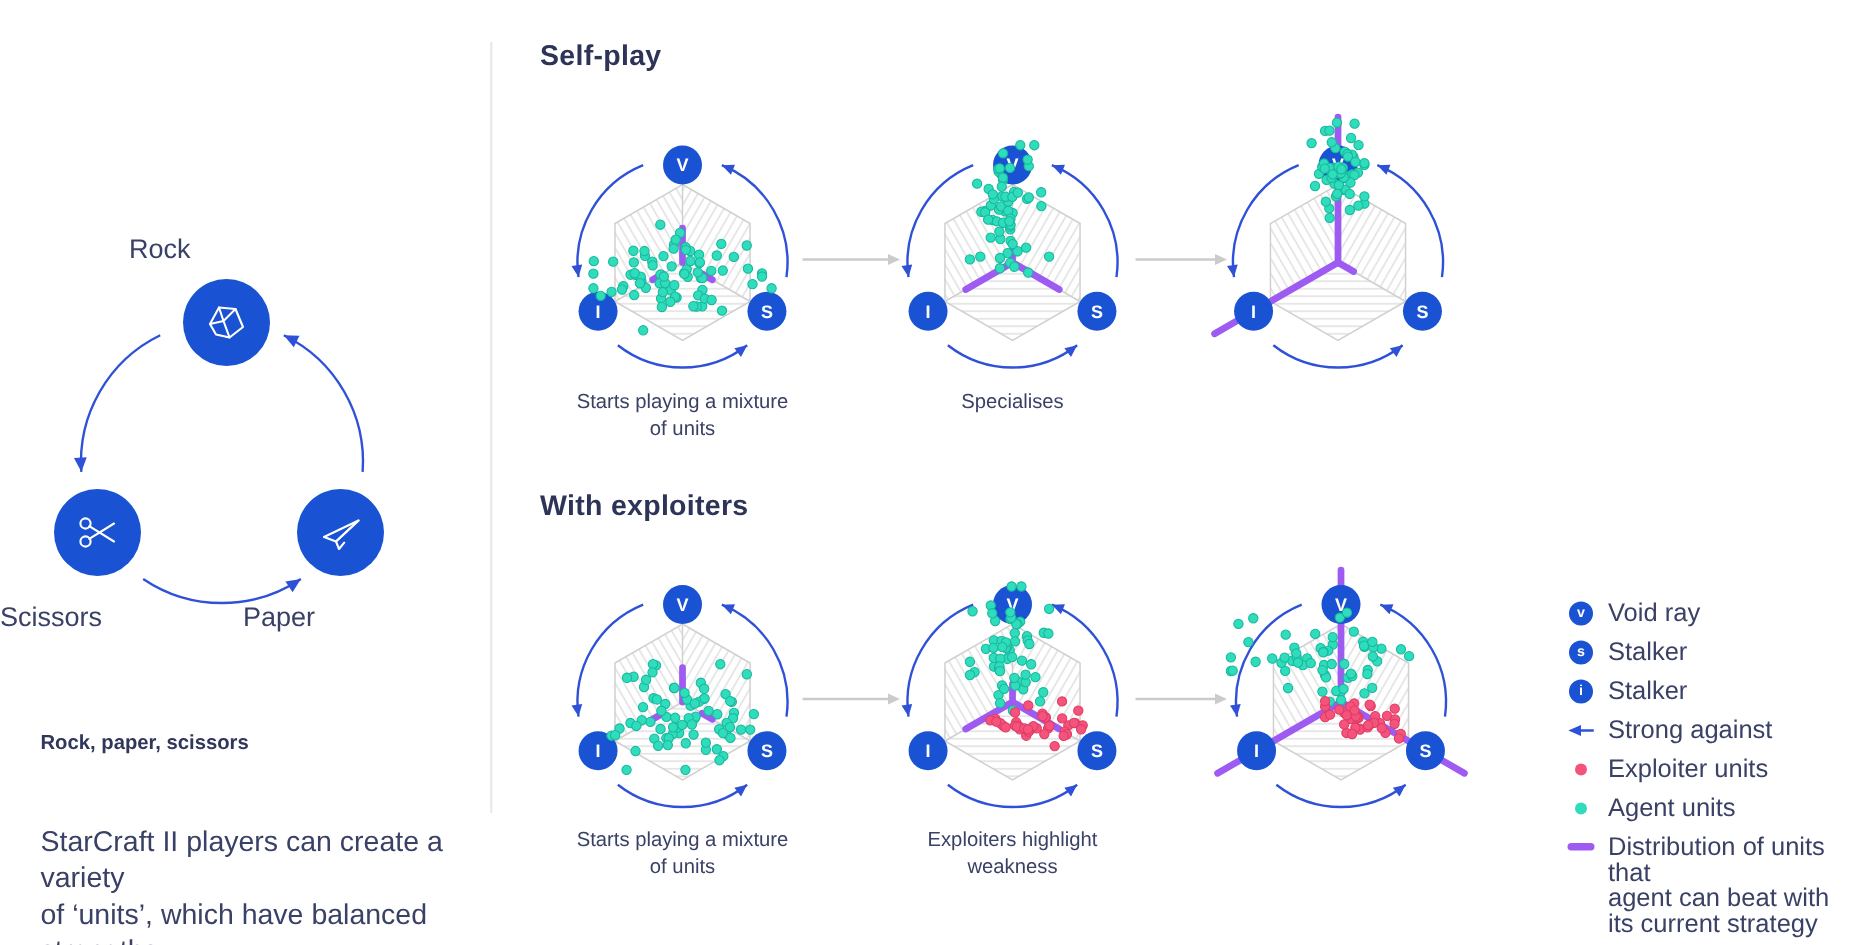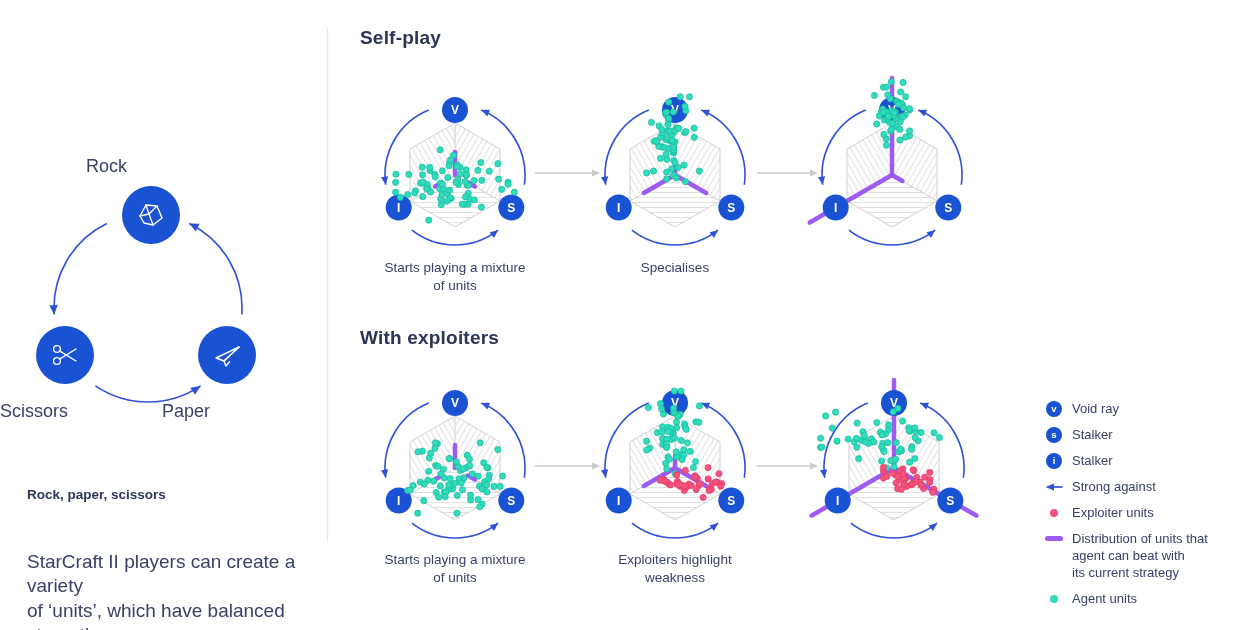--- a/index.html
+++ b/index.html
@@ -16,21 +16,21 @@
              line-height:1.28;color:#3a4166;white-space:pre-line;margin-top:33px;}
   #legend{position:absolute;left:1045px;top:400px;width:200px;}
   .legend-row{display:flex;align-items:center;margin-bottom:9px;}
   .legend-row.multiline{align-items:flex-start;}
   .legend-row.multiline .licon{margin-top:6px;}
   .licon{width:18px;flex:none;display:flex;justify-content:center;align-items:center;margin-right:9px;}
   .badge{width:16px;height:16px;border-radius:50%;color:#fff;font-size:9.5px;font-weight:700;
          display:flex;align-items:center;justify-content:center;}
   .dot{width:8px;height:8px;border-radius:50%;}
   .swatch{width:18px;height:5px;border-radius:2.5px;}
-  .legend-label{font-size:13px;line-height:17px;color:#3a4166;white-space:pre-line;}
+  .legend-label{font-size:17px;line-height:17px;color:#3a4166;white-space:pre-line;}
 </style>
 </head>
 <body>
 
 <div id="stage">
   <svg id="gfx" width="1250" height="630" viewBox="0 0 1250 630">
       <defs>
         <pattern id="hatchL" width="5" height="5" patternUnits="userSpaceOnUse" patternTransform="rotate(60)">
           <path d="M0,2.5 H5" stroke="#e0e0e0" stroke-width="1"></path>
         </pattern>
@@ -807,28 +807,28 @@
           </svg>
         </span>
         <span class="legend-label">Strong against</span>
       </div>
       <div class="legend-row">
         <span class="licon">
           <span class="dot" style="background: rgb(244, 84, 124);"></span>
         </span>
         <span class="legend-label">Exploiter units</span>
       </div>
+      <div class="legend-row">
+        <span class="licon">
+          <span class="dot" style="background: rgb(47, 220, 188);"></span>
+        </span>
+        <span class="legend-label">Agent units</span>
+      </div>
       <div class="legend-row multiline">
         <span class="licon">
           <span class="swatch" style="background: rgb(157, 91, 242);"></span>
         </span>
         <span class="legend-label">Distribution of units that
 agent can beat with
 its current strategy</span>
       </div>
-      <div class="legend-row">
-        <span class="licon">
-          <span class="dot" style="background: rgb(47, 220, 188);"></span>
-        </span>
-        <span class="legend-label">Agent units</span>
-      </div>
     </div>
 </div>
 
 </body></html>

